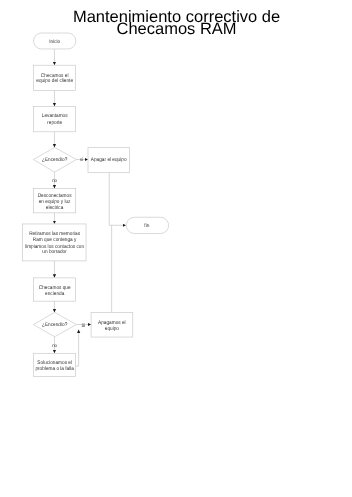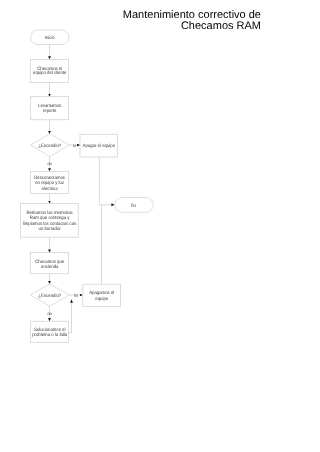--- a/index.html
+++ b/index.html
@@ -1,22 +1,22 @@
 <!DOCTYPE html>
 <html><head>
 <meta charset="utf-8">
 <title>Mantenimiento correctivo de hardware - Memoria RAM</title>
 <style>
   html,body{margin:0;padding:0;background:#ffffff;}
   body{width:320px;height:452px;overflow:hidden;
        font-family:"Liberation Sans",sans-serif;
        -webkit-font-smoothing:antialiased;text-rendering:geometricPrecision;}
   #page{position:relative;width:320px;height:452px;background:#ffffff;overflow:hidden;}
-  #title{position:absolute;left:60px;top:9.7px;width:201px;text-align:right;
-         font-size:11px;line-height:11.5px;color:#000000;
+  #title{position:absolute;left:60px;top:9.7px;width:201px;text-align:center;
+         font-size:15px;line-height:11.5px;color:#000000;
          font-family:"Liberation Sans",sans-serif;filter:opacity(1);}
   svg#fc{position:absolute;left:0;top:0;display:block;filter:opacity(1);}
   .shape{fill:#ffffff;stroke:#c9c9c9;stroke-width:0.62;}
   .ln{stroke:#c2c2c2;stroke-width:0.62;fill:none;}
   .nodetext{font-family:"Liberation Sans",sans-serif;font-size:4.8px;fill:#333333;
             text-anchor:middle;}
   .nodetext, .edgetext{transform-box:fill-box;transform-origin:center;transform:scaleX(0.895);opacity:0.999;}
   .edgetext{font-family:"Liberation Sans",sans-serif;font-size:4.4px;fill:#333333;
             text-anchor:middle;fill:#2a2a2a;}
 </style>

